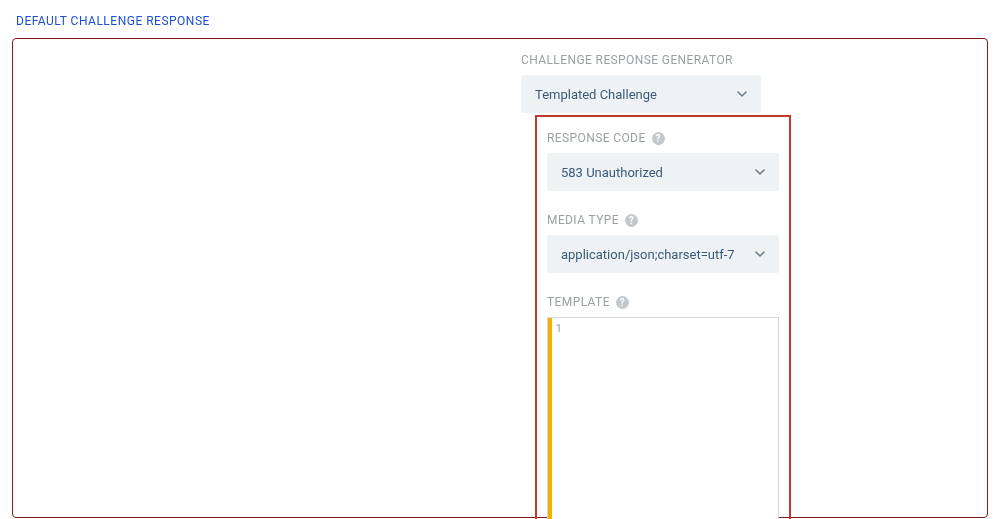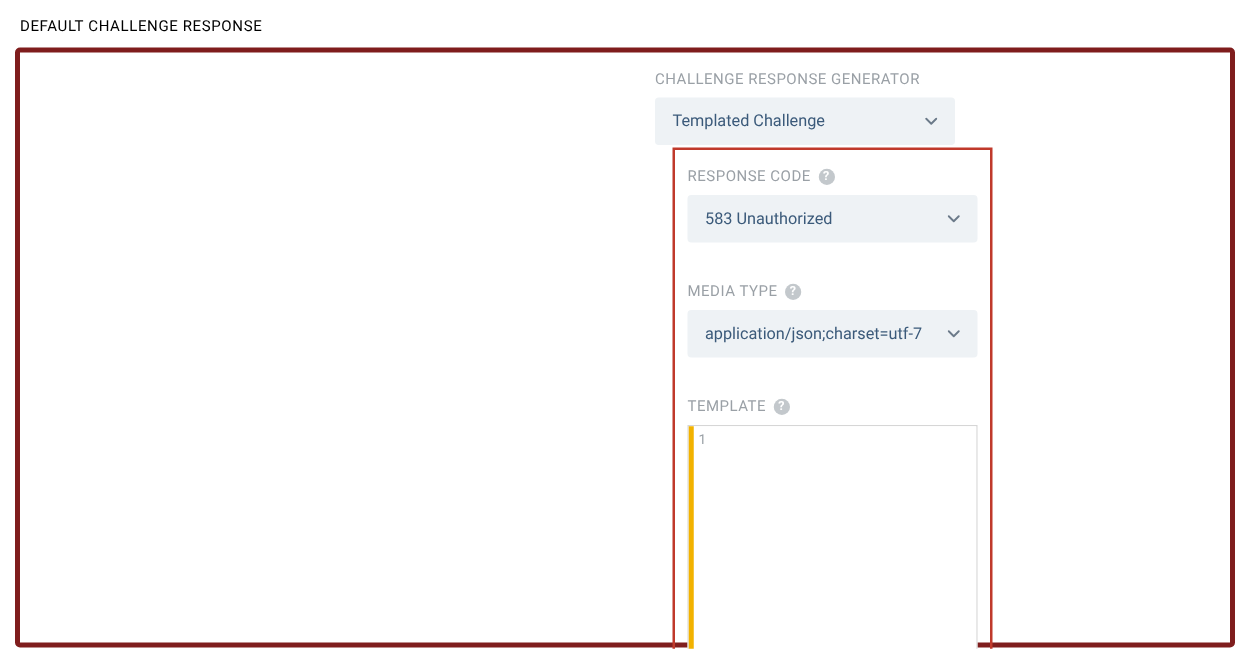--- a/index.html
+++ b/index.html
@@ -11,26 +11,26 @@
     color: #333;
   }
   .page {
     width: 1000px;
     height: 519px;
     position: relative;
   }
   .section-title {
     font-size: 12px;
     letter-spacing: 0.5px;
-    color: #000000;
+    color: #1d4ed8;
     padding: 14px 0 10px 16px;
     text-transform: uppercase;
   }
   .panel {
-    border: 4px solid #7f1d1d;
+    border: 1px solid #7f1d1d;
     border-radius: 4px;
     margin: 0 12px 12px 12px;
     height: 480px;
     position: relative;
   }
   .right-col {
     position: absolute;
     top: 14px;
     left: 508px;
     width: 270px;
@@ -78,21 +78,21 @@
   .chevron svg { display:block; }
   .outlined-group {
     position: absolute;
     top: 76px;
     left: 522px;
     width: 256px;
     height: 420px;
     border: 2px solid #c0392b;
     padding: 14px 10px 0 10px;
   }
-  .group-row { margin-bottom: 32px; }
+  .group-row { margin-bottom: 22px; }
   .editor {
     border: 1px solid #d6d6d6;
     height: 208px;
     display: flex;
     background: #fff;
   }
   .editor-gutter {
     width: 18px;
     background: #fff;
     border-left: 4px solid #f2b200;

